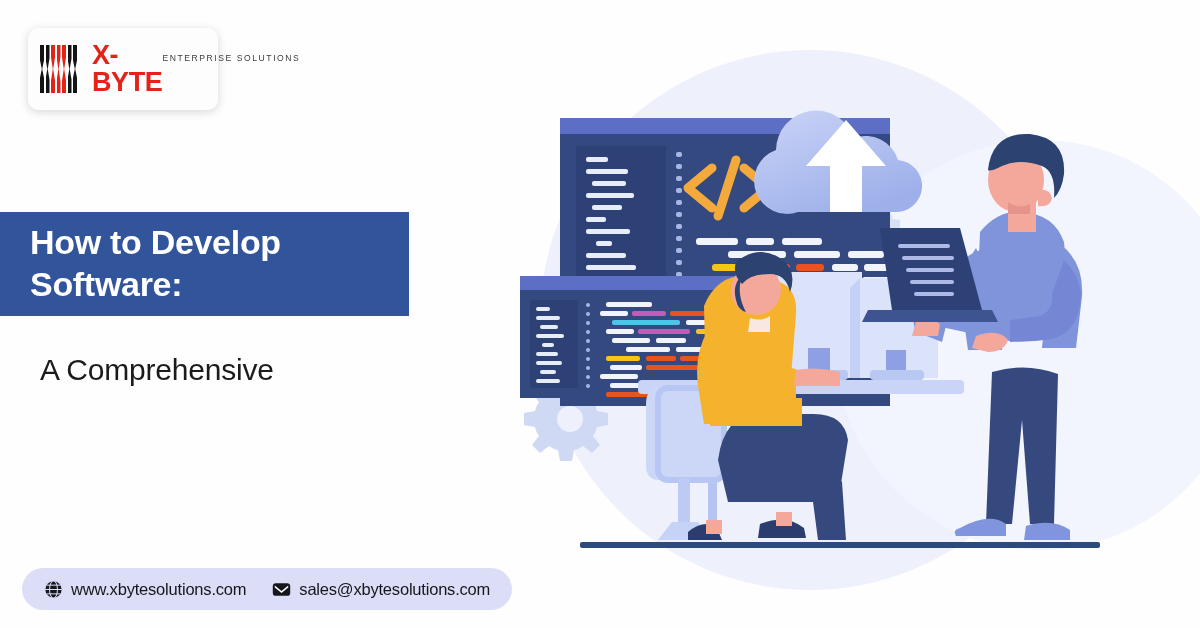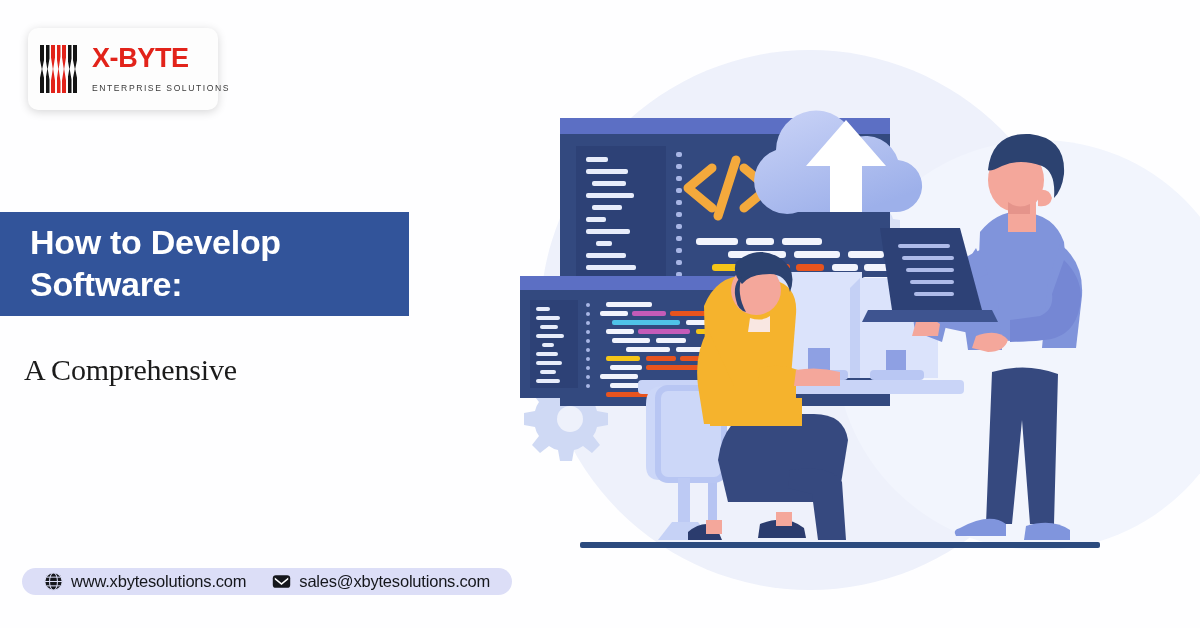--- a/index.html
+++ b/index.html
@@ -20,44 +20,44 @@
   }
   .logo-mark{position:relative;width:42px;height:48px;flex:0 0 42px;}
   .logo-mark i{position:absolute;top:0;width:4px;height:48px;display:block;}
   .lm1{left:0;background:#141414;clip-path:polygon(0 0,100% 0,100% 32%,55% 50%,100% 68%,100% 100%,0 100%,0 68%,45% 50%,0 32%);}
   .lm2{left:5.5px;background:#141414;clip-path:polygon(0 0,100% 0,100% 28%,55% 50%,100% 72%,100% 100%,0 100%,0 72%,45% 50%,0 28%);}
   .lm3{left:11px;background:#e2231a;clip-path:polygon(0 0,100% 0,100% 26%,55% 50%,100% 74%,100% 100%,0 100%,0 74%,45% 50%,0 26%);}
   .lm4{left:16.5px;background:#e2231a;clip-path:polygon(0 0,100% 0,100% 24%,55% 50%,100% 76%,100% 100%,0 100%,0 76%,45% 50%,0 24%);}
   .lm5{left:22px;background:#e2231a;clip-path:polygon(0 0,100% 0,100% 26%,55% 50%,100% 74%,100% 100%,0 100%,0 74%,45% 50%,0 26%);}
   .lm6{left:27.5px;background:#141414;clip-path:polygon(0 0,100% 0,100% 28%,55% 50%,100% 72%,100% 100%,0 100%,0 72%,45% 50%,0 28%);}
   .lm7{left:33px;background:#141414;clip-path:polygon(0 0,100% 0,100% 32%,55% 50%,100% 68%,100% 100%,0 100%,0 68%,45% 50%,0 32%);}
-  .logo-text{display:flex;flex-direction:column;justify-content:center;line-height:1;}
+  .logo-text{display:flex;flex-direction:row;justify-content:center;line-height:1;}
   .logo-brand{color:#e2231a;font-weight:bold;font-size:27px;letter-spacing:-.4px;}
   .logo-sub{color:#3b3b3b;font-size:8.6px;letter-spacing:1.55px;margin-top:12px;white-space:nowrap;}
 
   
   .title-band{
     position:absolute;left:0;top:212px;width:409px;height:104px;
     background:#32549a;
     display:flex;flex-direction:column;justify-content:center;
     padding-left:30px;box-sizing:border-box;
   }
   .title-band span{
     display:block;color:#ffffff;font-weight:bold;font-size:34px;line-height:1.23;letter-spacing:-.3px;
   }
   .subtitle{
-    position:absolute;left:24px;top:350px;width:420px;font-family:Liberation Serif, serif;
+    position:absolute;left:40px;top:350px;width:420px;
   }
   .subtitle span{
     display:block;color:#1b1b1b;font-size:30px;line-height:1.36;letter-spacing:-.2px;
   }
 
   
   .footer-pill{
-    position:absolute;left:22px;top:568px;height:27px;
+    position:absolute;left:22px;top:568px;height:42px;
     background:#dcdef7;border-radius:21px;
     display:flex;align-items:center;padding:0 22px;gap:26px;box-sizing:border-box;
   }
   .fitem{display:flex;align-items:center;gap:8px;}
   .fitem .ftext{color:#15171c;font-size:16.5px;letter-spacing:-.2px;white-space:nowrap;}
   .ic{width:19px;height:19px;flex:0 0 19px;display:block;}
 
   
   .illus{position:absolute;left:460px;top:0;width:740px;height:628px;}
   .illus svg{display:block;width:740px;height:628px;}

